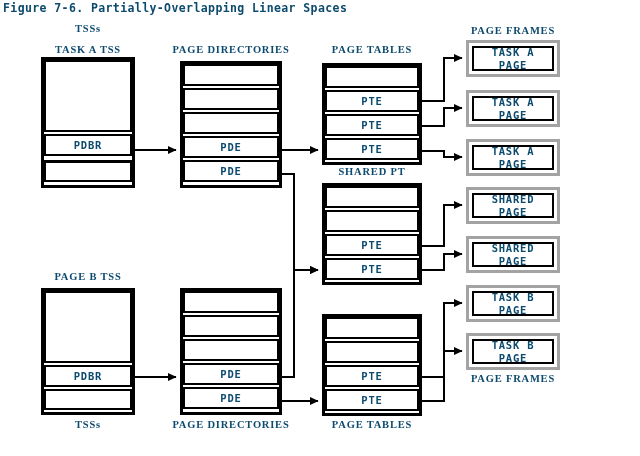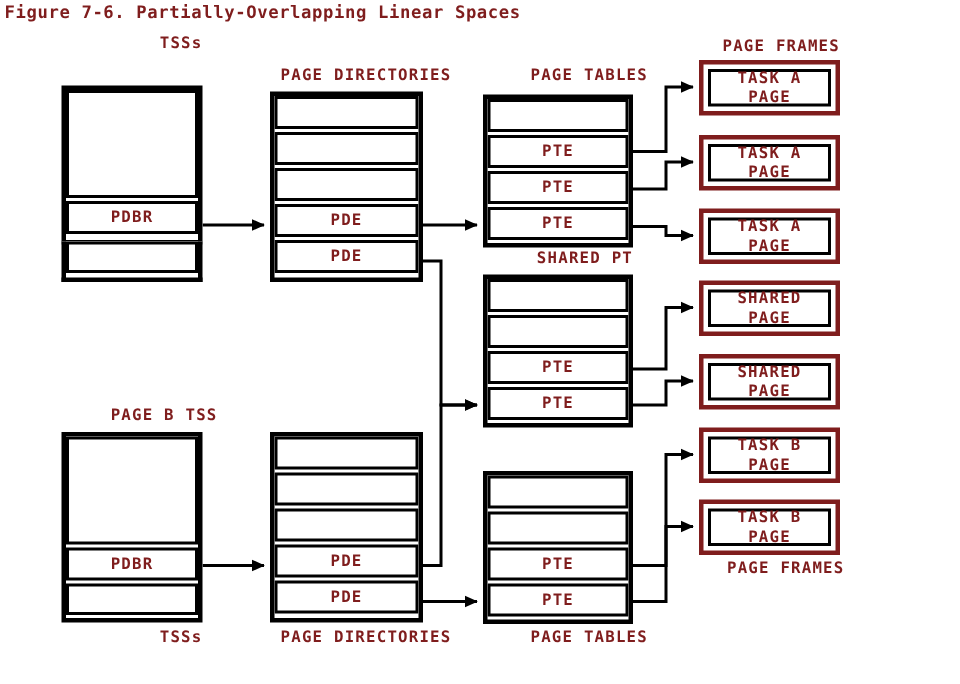--- a/index.html
+++ b/index.html
@@ -7,40 +7,41 @@
     padding: 0;
     background: #ffffff;
   }
   #page {
     position: relative;
     width: 640px;
     height: 456px;
     background: #ffffff;
     overflow: hidden;
     font-family: "DejaVu Sans Mono", "Liberation Mono", monospace;
-    color: #7f1d1d;
+    color: #0c4a6e;
   }
   
   .fig-title {
     position: absolute;
     left: 3px;
     top: 1px;
     font-size: 11.5px;
     font-weight: bold;
     letter-spacing: 0.4px;
     white-space: pre;
   }
   
   .label {
     position: absolute;
     font-size: 10.5px;
     font-weight: bold;
     letter-spacing: 0.8px;
     white-space: pre;
-    text-align: right;
+    text-align: center;
+    font-family: Liberation Serif, serif;
   }
   
   .stack {
     position: absolute;
     border: 3px solid #000;
     background: #fff;
     box-sizing: border-box;
     padding: 0;
   }
   .cell {
@@ -53,21 +54,21 @@
     font-size: 10.5px;
     font-weight: bold;
     letter-spacing: 0.8px;
     white-space: pre;
     margin-bottom: 2px;
   }
   .cell:last-child { margin-bottom: 0; }
   
   .frame {
     position: absolute;
-    border: 3px solid #7f1d1d;
+    border: 3px solid #a3a3a3;
     background: #fff;
     box-sizing: border-box;
     padding: 3px;
     text-align: right;
   }
   .frame-inner {
     border: 2px solid #000;
     box-sizing: border-box;
     height: 100%;
     width: 100%;
@@ -125,20 +126,21 @@
       <path d="M422,246 L444,246 L444,205 L462,205"></path>
       <path d="M422,270 L444,270 L444,254 L462,254"></path>
 
       <path d="M422,377 L444,377 L444,303 L462,303"></path>
       <path d="M422,401 L444,401 L444,351 L462,351"></path>
     </g>
   </svg>
 
   <div class="label" style="left:41px; top:23px; width:94px;">TSSs</div>
 
+  <div class="label" style="left:31px; top:44px; width:114px;">TASK A TSS</div>
   <div class="label" style="left:161px; top:44px; width:140px;">PAGE DIRECTORIES</div>
   <div class="label" style="left:312px; top:44px; width:120px;">PAGE TABLES</div>
   <div class="label" style="left:466px; top:25px; width:94px;">PAGE FRAMES</div>
 
   <div class="stack" style="left:41px; top:57px; width:94px; height:106px;">
     <div class="cell" style="height:72px;"></div>
     <div class="cell" style="height:22px;">PDBR</div>
   </div>
   <div class="stack" style="left:41px; top:161px; width:94px; height:27px; border-top-width:0; padding-top:0;">
     <div class="cell" style="height:21px;"></div>

